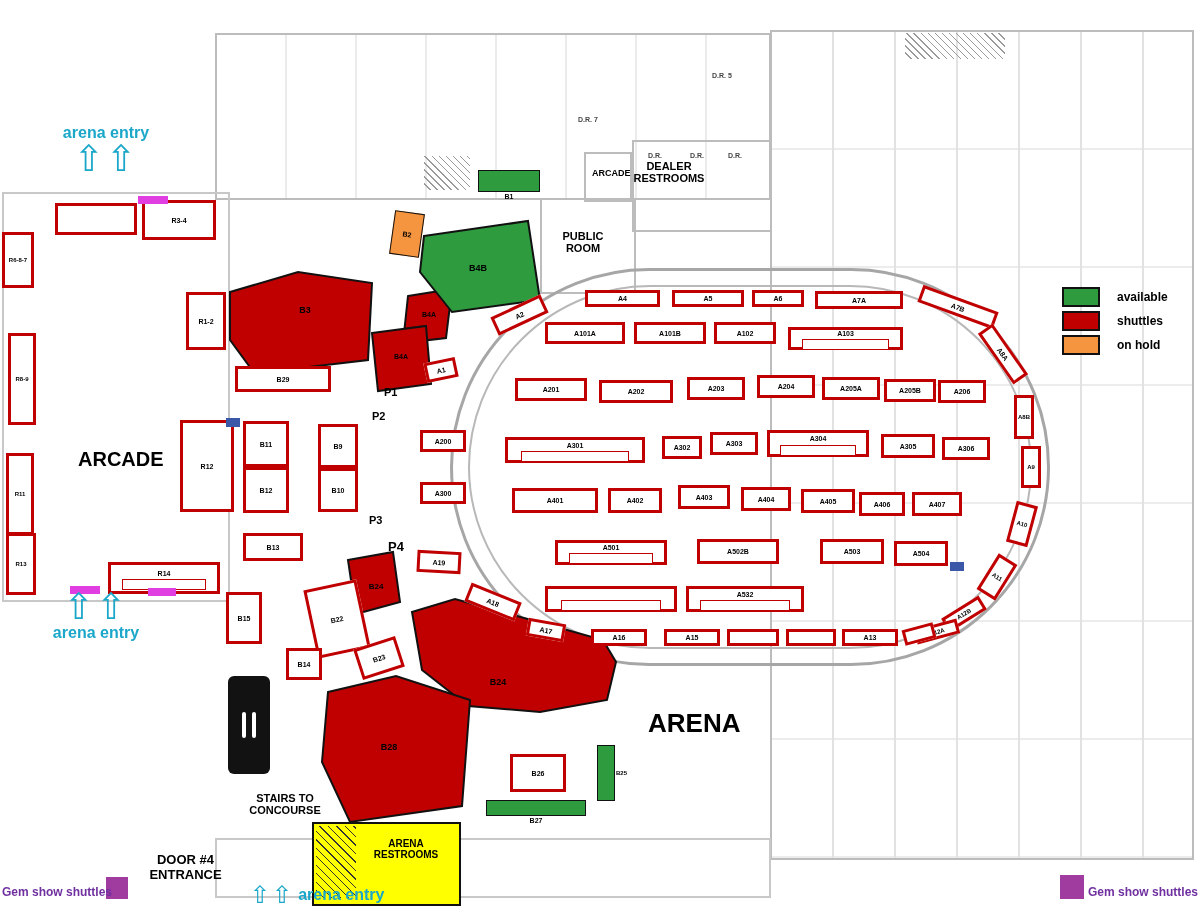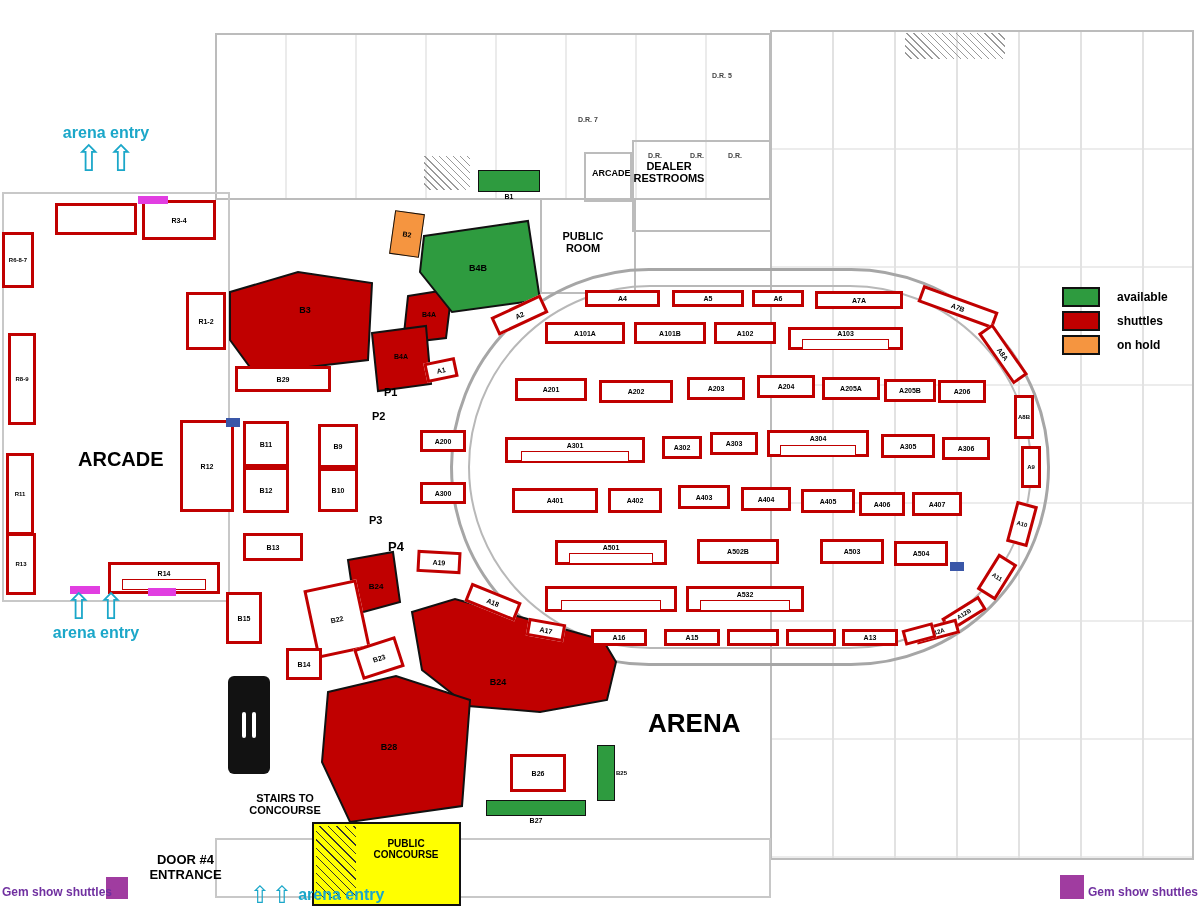--- a/index.html
+++ b/index.html
@@ -347,21 +347,21 @@
       <div class="marker" style="left: 148px; top: 588px; width: 28px; height: 8px; background: rgb(225, 62, 225);"></div>
       <div class="marker" style="left: 226px; top: 418px; width: 14px; height: 9px; background: rgb(58, 87, 168);"></div>
       <div class="marker" style="left: 950px; top: 562px; width: 14px; height: 9px; background: rgb(58, 87, 168);"></div>
       <div class="marker" style="left: 106px; top: 877px; width: 22px; height: 22px; background: rgb(160, 60, 160);"></div>
       <div class="marker" style="left: 1060px; top: 875px; width: 24px; height: 24px; background: rgb(160, 60, 160);"></div>
     </div>
 
 
   <div class="restrooms-box">
     <div class="stair-hatch"></div>
-    <div class="rr-text">PUBLIC CONCOURSE</div>
+    <div class="rr-text">ARENA RESTROOMS</div>
   </div>
 
   <div class="restaurant">
     <span class="bar"></span>
     <span class="bar"></span>
   </div>
 
   <div class="map-text" style="left:78px;top:448px;font-size:20px;">ARCADE</div>
   <div class="map-text" style="left:648px;top:708px;font-size:26px;">ARENA</div>
   <div class="map-text center" style="left:548px;top:230px;width:70px;font-size:11px;">PUBLIC ROOM</div>

